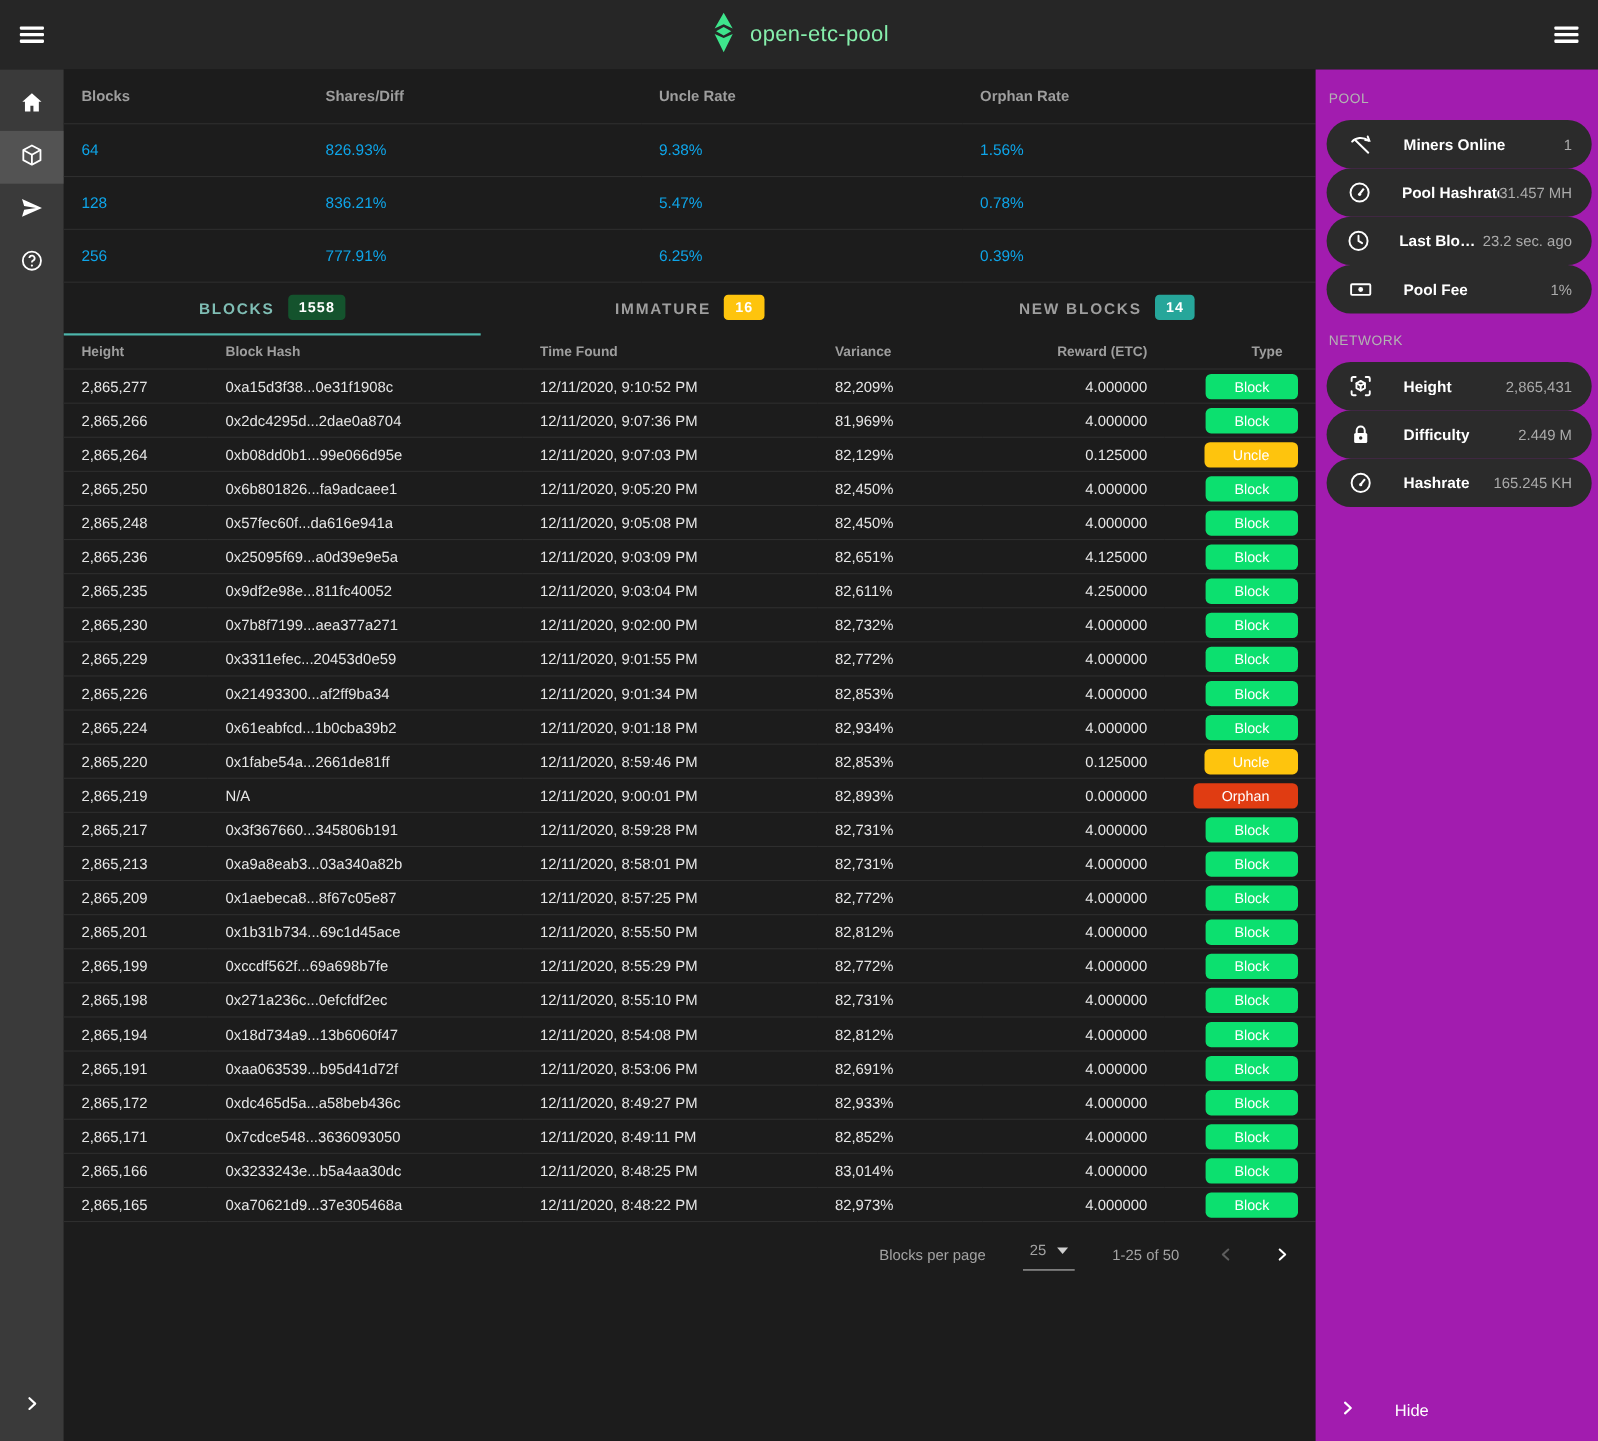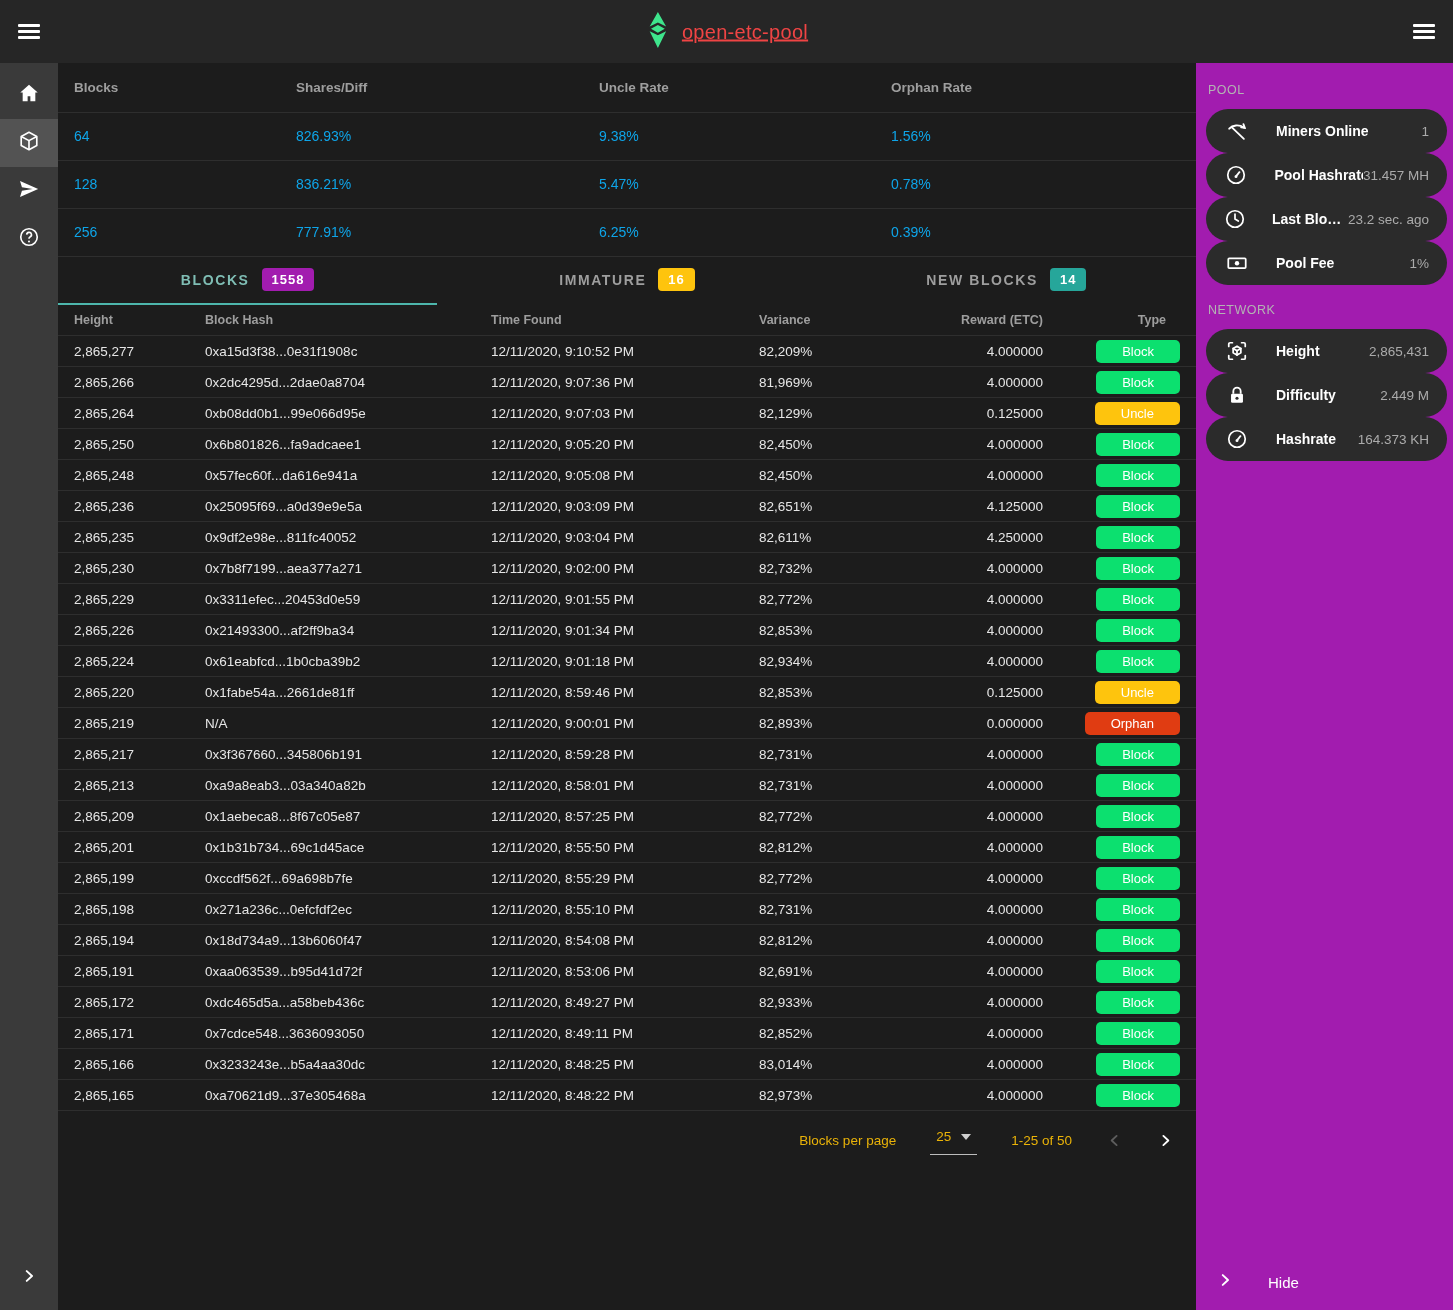--- a/index.html
+++ b/index.html
@@ -5,21 +5,21 @@
   * { margin:0; padding:0; box-sizing:border-box; }
   html,body { background:#111; }
   body { font-family:"Liberation Sans", sans-serif; }
   .app { width:1453px; height:1310px; display:flex; flex-direction:column; background:#1c1c1c; overflow:hidden; }
 
   
   .topbar { height:63px; flex:0 0 63px; background:#262626; display:flex; align-items:center; justify-content:space-between; padding:0 18px; position:relative; }
   .hamburger { width:22px; height:15px; display:flex; flex-direction:column; justify-content:space-between; cursor:pointer; background:none; border:none; }
   .hamburger span { display:block; height:2.6px; background:#fff; border-radius:1px; }
   .brand { position:absolute; left:50%; top:50%; transform:translate(-50%,-50%); display:flex; align-items:center; gap:12px; }
-  .brand-title { color:#ef4444; font-size:20px; letter-spacing:0.3px;text-decoration:underline; }
+  .brand-title { color:#86efac; font-size:20px; letter-spacing:0.3px; }
 
   
   .body { flex:1 1 auto; display:flex; min-height:0; }
 
   
   .leftnav { width:58px; flex:0 0 58px; background:#3a3a3a; display:flex; flex-direction:column; padding-top:8px; }
   .nav-item { height:48px; display:flex; align-items:center; justify-content:center; cursor:pointer; }
   .nav-item.active { background:#535353; }
   .nav-spacer { flex:1 1 auto; }
   .nav-expand { height:64px; display:flex; align-items:center; justify-content:center; cursor:pointer; }
@@ -40,21 +40,21 @@
 
   
   .blocks-table th { height:31px; color:#9e9e9e; font-size:12.5px; font-weight:bold; text-align:left; padding-left:16px; border-bottom:1px solid #2e2e2e; }
   .blocks-table td { height:31px; color:#e6e6e6; font-size:13.5px; text-align:left; padding-left:16px; border-bottom:1px solid #2e2e2e; white-space:nowrap; overflow:hidden; }
   .blocks-table th.col-reward, .blocks-table td.col-reward { text-align:right; padding-right:16px; padding-left:0; }
   .blocks-table th.col-type { text-align:right; padding-right:30px; }
   .blocks-table td.col-type { text-align:right; padding-right:16px; }
   .chip { display:inline-block; min-width:52px; text-align:center; color:#fff; font-size:13px; padding:4px 26px; border-radius:5px; cursor:pointer; }
 
   
-  .pagination { height:58px; display:flex; align-items:center; justify-content:flex-end; gap:34px; padding-right:22px; color:#eab308; font-size:13.5px; }
+  .pagination { height:58px; display:flex; align-items:center; justify-content:flex-end; gap:34px; padding-right:22px; color:#a3a3a3; font-size:13.5px; }
   .per-page { display:flex; align-items:center; gap:10px; border-bottom:1px solid #bdbdbd; padding:4px 6px 10px 6px; cursor:pointer; }
   .caret-down { width:0; height:0; border-left:5px solid transparent; border-right:5px solid transparent; border-top:6px solid #cfcfcf; }
   .page-btn { background:none; border:none; cursor:pointer; display:flex; align-items:center; }
 
   
   .rightbar { width:257px; flex:0 0 257px; background:#a21caf; display:flex; flex-direction:column; padding-top:12px; }
   .side-section-title { color:#b3b3b3; font-size:12.5px; letter-spacing:0.5px; padding:8px 0 12px 12px; }
   .side-item { height:44px; background:#2b2b2b; border-radius:22px; margin:0 6px 0 10px; display:flex; align-items:center; cursor:pointer; }
   .side-item .s-icon { width:26px; display:flex; justify-content:center; margin-left:18px; }
   .side-item .s-label { color:#fff; font-size:14px; font-weight:bold; margin-left:26px; white-space:nowrap; overflow:hidden; }
@@ -178,21 +178,21 @@
     <td>777.91%</td>
     <td>6.25%</td>
     <td>0.39%</td>
   </tr>
 </tbody>
       </table>
 
       <div class="tabs">
         <div class="tab active" style="border-bottom-color: rgb(77, 182, 172);">
           <span class="tab-label">BLOCKS</span>
-          <span class="tab-badge" style="background: #a21caf;">1558</span>
+          <span class="tab-badge" style="background: #14532d;">1558</span>
         </div>
         <div class="tab">
           <span class="tab-label">IMMATURE</span>
           <span class="tab-badge" style="background: rgb(254, 196, 13);">16</span>
         </div>
         <div class="tab">
           <span class="tab-label">NEW BLOCKS</span>
           <span class="tab-badge" style="background: rgb(38, 166, 154);">14</span>
         </div>
       </div>
@@ -546,21 +546,21 @@
 
       <div class="side-item">
         <span class="s-icon">
           <svg width="22" height="22" viewBox="0 0 24 24" fill="none" stroke="#fff" stroke-width="1.9">
               <circle cx="12" cy="12" r="9"></circle>
               <path d="M12 13.5 16.2 8.2" stroke-width="2.1"></path>
               <circle cx="12" cy="13.8" r="1.6" fill="#fff" stroke="none"></circle>
             </svg>
         </span>
         <span class="s-label">Hashrate</span>
-        <span class="s-value">164.373 KH</span>
+        <span class="s-value">165.245 KH</span>
       </div>
 
       <div class="side-spacer"></div>
 
       <div class="hide-row">
         <span>
           <svg width="18" height="18" viewBox="0 0 24 24" fill="none" stroke="#fff" stroke-width="2.6" stroke-linecap="round" stroke-linejoin="round">
               <path d="M9 5.5 16 12l-7 6.5"></path>
             </svg>
         </span>

